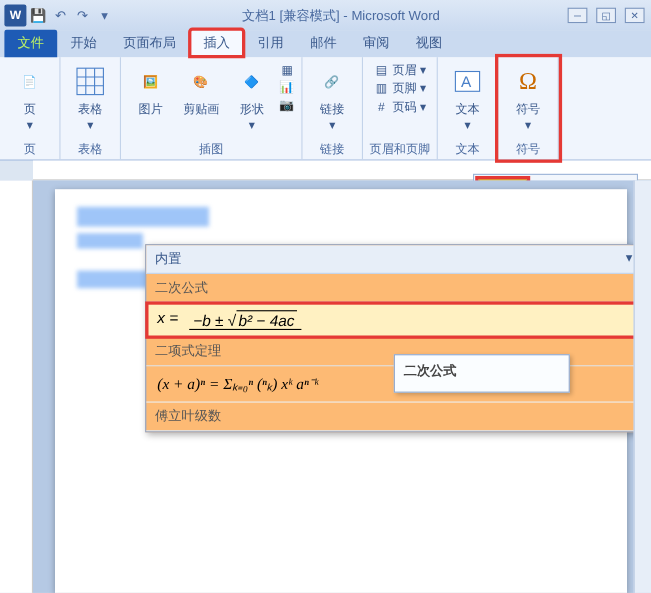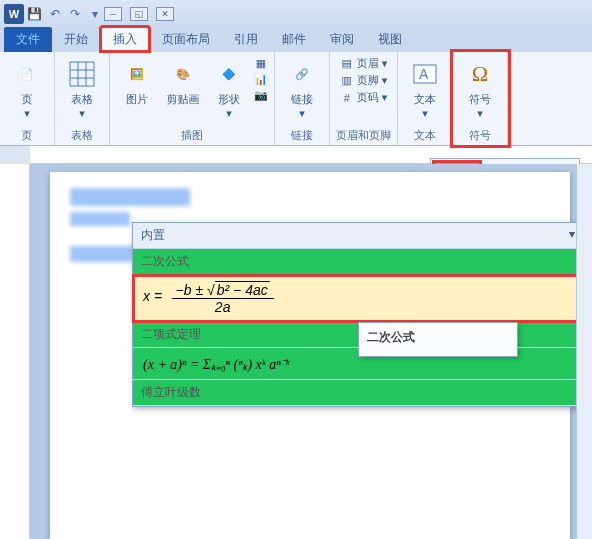--- a/index.html
+++ b/index.html
@@ -8,21 +8,21 @@
 .titlebar { height: 28px; background: linear-gradient(#dde8f6, #cadaf0); display: flex; align-items: center; font-size: 12px; color: #4a6a9f; }
 .titlebar .qat { display: flex; align-items: center; padding-left: 4px; gap: 2px; }
 .qat-icon { width: 18px; height: 18px; display: flex; align-items: center; justify-content: center; font-size: 12px; }
 .word-icon { width: 20px; height: 20px; background: #2b579a; color: #fff; font-weight: bold; font-size: 11px; display: flex; align-items: center; justify-content: center; border-radius: 2px; }
 .titlebar .title { flex: 1; text-align: center; }
 .win-controls { display: flex; gap: 8px; padding-right: 6px; }
 .win-btn { width: 18px; height: 14px; border: 1px solid #7a94bd; font-size: 9px; display: flex; align-items: center; justify-content: center; background: #e7eef8; }
 
 .tabs { height: 24px; background: #cadaf0; display: flex; align-items: flex-end; font-size: 12px; }
 .tab { padding: 4px 12px; color: #3b5a8c; cursor: pointer; }
-.tab.file { background: #1e5bb5; color: #7dd3fc; border-radius: 2px 2px 0 0; margin-left: 4px; }
+.tab.file { background: #1e5bb5; color: #bef264; border-radius: 2px 2px 0 0; margin-left: 4px; }
 .tab.active { background: #f5f9ff; border: 1px solid #a0b8dc; border-bottom: none; border-radius: 3px 3px 0 0; }
 .tab.highlight { outline: 3px solid #e53935; outline-offset: -2px; }
 
 .ribbon { height: 94px; background: #f0f5fd; border-bottom: 1px solid #a0b8dc; display: flex; }
 .group { border-right: 1px solid #c3d3ea; display: flex; flex-direction: column; align-items: center; padding: 4px 6px 2px; }
 .group-label { font-size: 11px; color: #4a6a9f; margin-top: auto; }
 .group-items { display: flex; gap: 4px; flex: 1; align-items: flex-start; }
 .big-btn { width: 42px; display: flex; flex-direction: column; align-items: center; font-size: 11px; color: #3b5a8c; cursor: pointer; padding: 2px; }
 .big-btn .ico { width: 32px; height: 32px; margin-bottom: 2px; display: flex; align-items: center; justify-content: center; }
 .small-col { display: flex; flex-direction: column; gap: 2px; font-size: 11px; color: #3b5a8c; }
@@ -35,21 +35,21 @@
 .doc-area { position: absolute; top: 164px; left: 0; right: 0; bottom: 0; background: #b5c9e4; display: flex; }
 .vruler { width: 30px; background: #fff; border-right: 1px solid #ccc; }
 .page { background: #fff; margin: 8px 0 0 20px; width: 520px; min-height: 360px; box-shadow: 0 2px 6px rgba(0,0,0,0.3); padding: 16px 20px; position: relative; }
 .placeholder-block { background: #9fc5f8; filter: blur(2px); margin-bottom: 6px; }
 
 .symbol-panel { position: absolute; top: 158px; left: 430px; width: 150px; background: #f2f6fc; border: 1px solid #9bb3d6; display: flex; padding: 4px; gap: 6px; }
 .sym-btn { flex: 1; display: flex; flex-direction: column; align-items: center; font-size: 11px; color: #3b5a8c; cursor: pointer; padding: 2px; }
 .sym-btn.active { background: #ffe28a; border: 1px solid #d4a500; outline: 3px solid #e53935; }
 .sym-ico { font-size: 22px; font-family: serif; }
 
-.gallery { position: absolute; top: 222px; left: 132px; width: 452px; background: #22c55e; border: 1px solid #8ca5cb; box-shadow: 2px 2px 6px rgba(0,0,0,0.3); font-size: 12px; }
+.gallery { position: absolute; top: 222px; left: 132px; width: 452px; background: #fdba74; border: 1px solid #8ca5cb; box-shadow: 2px 2px 6px rgba(0,0,0,0.3); font-size: 12px; }
 .gallery-header { background: #e7eef8; padding: 4px 8px; border-bottom: 1px solid #c3d3ea; color: #3b5a8c; display:flex; justify-content:space-between; }
 .gallery-cat { padding: 4px 8px; color: #555; border-bottom: 1px solid #e0e0e0; }
 .gallery-item { padding: 6px 10px; border-bottom: 1px solid #eee; font-family: "Cambria Math", serif; font-size: 14px; cursor: pointer; }
 .gallery-item.sel { background: #fff1c2; outline: 3px solid #e53935; outline-offset: -2px; }
 
 .tooltip { position: absolute; top: 322px; left: 358px; width: 160px; background: #fafdff; border: 1px solid #8ca5cb; padding: 6px 8px; font-size: 12px; color: #444; box-shadow: 2px 2px 4px rgba(0,0,0,0.2); }
 .tooltip .tt-title { font-weight: bold; margin-bottom: 4px; }
 
 .scrollbar-v { position: absolute; right: 0; top: 164px; bottom: 0; width: 16px; background: #e7eef8; border-left: 1px solid #b8c9e2; }
 .formula { font-family: "Cambria Math", serif; font-style: italic; }
@@ -59,32 +59,33 @@
 <body>
 
 <div class="titlebar">
   <div class="qat">
     <div class="word-icon">W</div>
     <div class="qat-icon">💾</div>
     <div class="qat-icon">↶</div>
     <div class="qat-icon">↷</div>
     <div class="qat-icon">▾</div>
   </div>
+  <div class="title">文档1 [兼容模式] - Microsoft Word</div>
   <div class="win-controls">
     <div class="win-btn">─</div>
     <div class="win-btn">◱</div>
     <div class="win-btn">✕</div>
   </div>
 </div>
 
 <div class="tabs">
   <div class="tab file">文件</div>
   <div class="tab">开始</div>
+  <div class="tab">页面布局</div>
   <div class="tab active highlight">插入</div>
-  <div class="tab">页面布局</div>
   <div class="tab">引用</div>
   <div class="tab">邮件</div>
   <div class="tab">审阅</div>
   <div class="tab">视图</div>
 </div>
 
 <div class="ribbon">
   <div class="group">
     <div class="group-items">
       <div class="big-btn">
@@ -219,23 +220,22 @@
 
 <div class="gallery">
   <div class="gallery-header">
     <span>内置</span>
     <span>▾</span>
   </div>
   <div class="gallery-cat">二次公式</div>
   <div class="gallery-item sel">
     <span class="formula">
       <span>x =</span>
-      <span style="display:inline-block;vertical-align:middle;text-align:center;margin-left:6px;">
+      <span style="display:inline-block;vertical-align:middle;text-align:right;margin-left:6px;">
         <span style="display:block;border-bottom:1px solid #000;padding:0 4px;">−<i>b</i> ± <span style="font-style:normal;">√</span><span class="sqrt"><i>b</i>² − 4<i>ac</i></span></span>
-        <span style="display:block;">2<i>a</i></span>
       </span>
     </span>
   </div>
   <div class="gallery-cat">二项式定理</div>
   <div class="gallery-item">
     <span class="formula">(x + a)ⁿ = Σₖ₌₀ⁿ (ⁿₖ) xᵏ aⁿ⁻ᵏ</span>
   </div>
   <div class="gallery-cat">傅立叶级数</div>
 </div>
 

